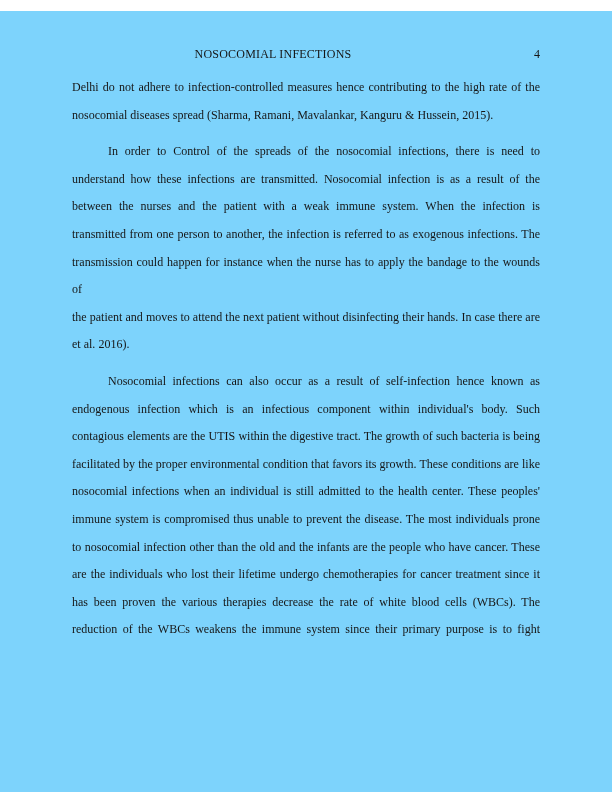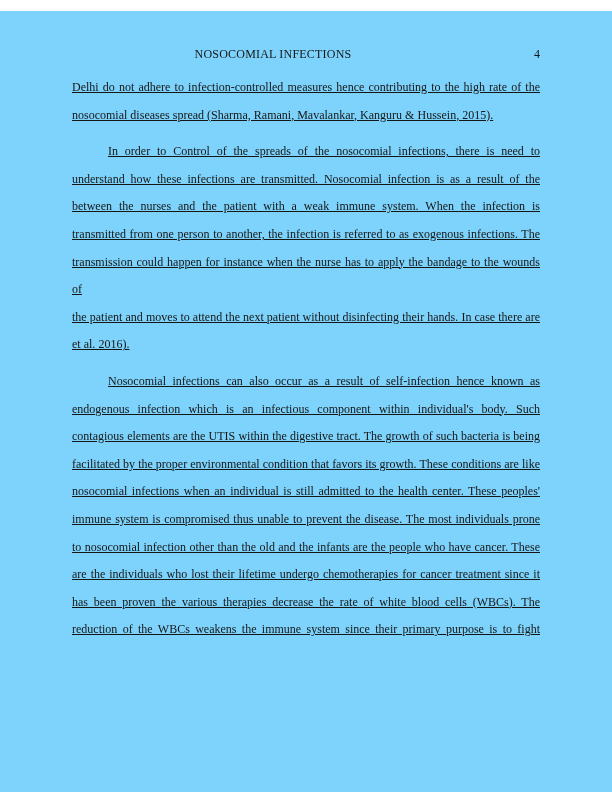--- a/index.html
+++ b/index.html
@@ -50,21 +50,20 @@
   }
   .block:last-child {
     margin-bottom: 0;
   }
   .text-line {
     font-size: 12px;
     line-height: 27.6px;
     text-align: justify;
     text-align-last: justify;
     word-spacing: 0.05px;
-    text-decoration: underline;
   }
   .text-line.last-line {
     text-align: left;
     text-align-last: left;
   }
   .text-line.indent {
     text-indent: 36px;
   }
   .block.heading .text-line {
     font-weight: bold;

